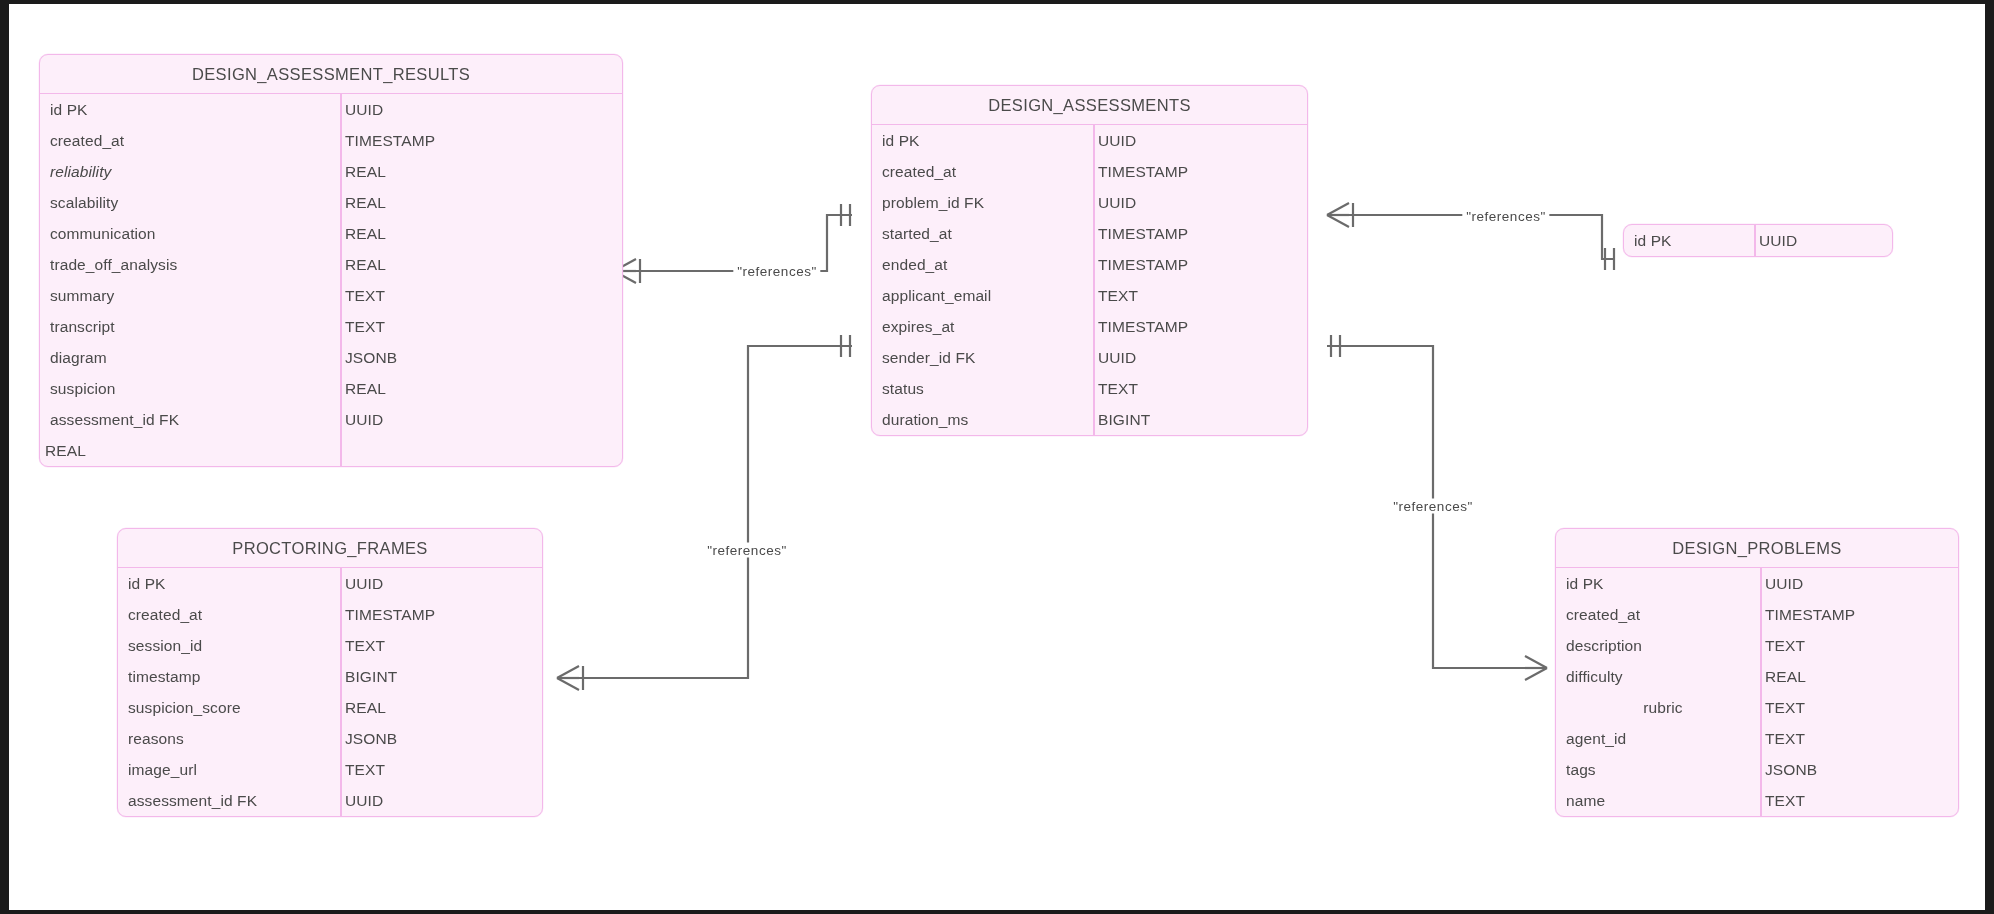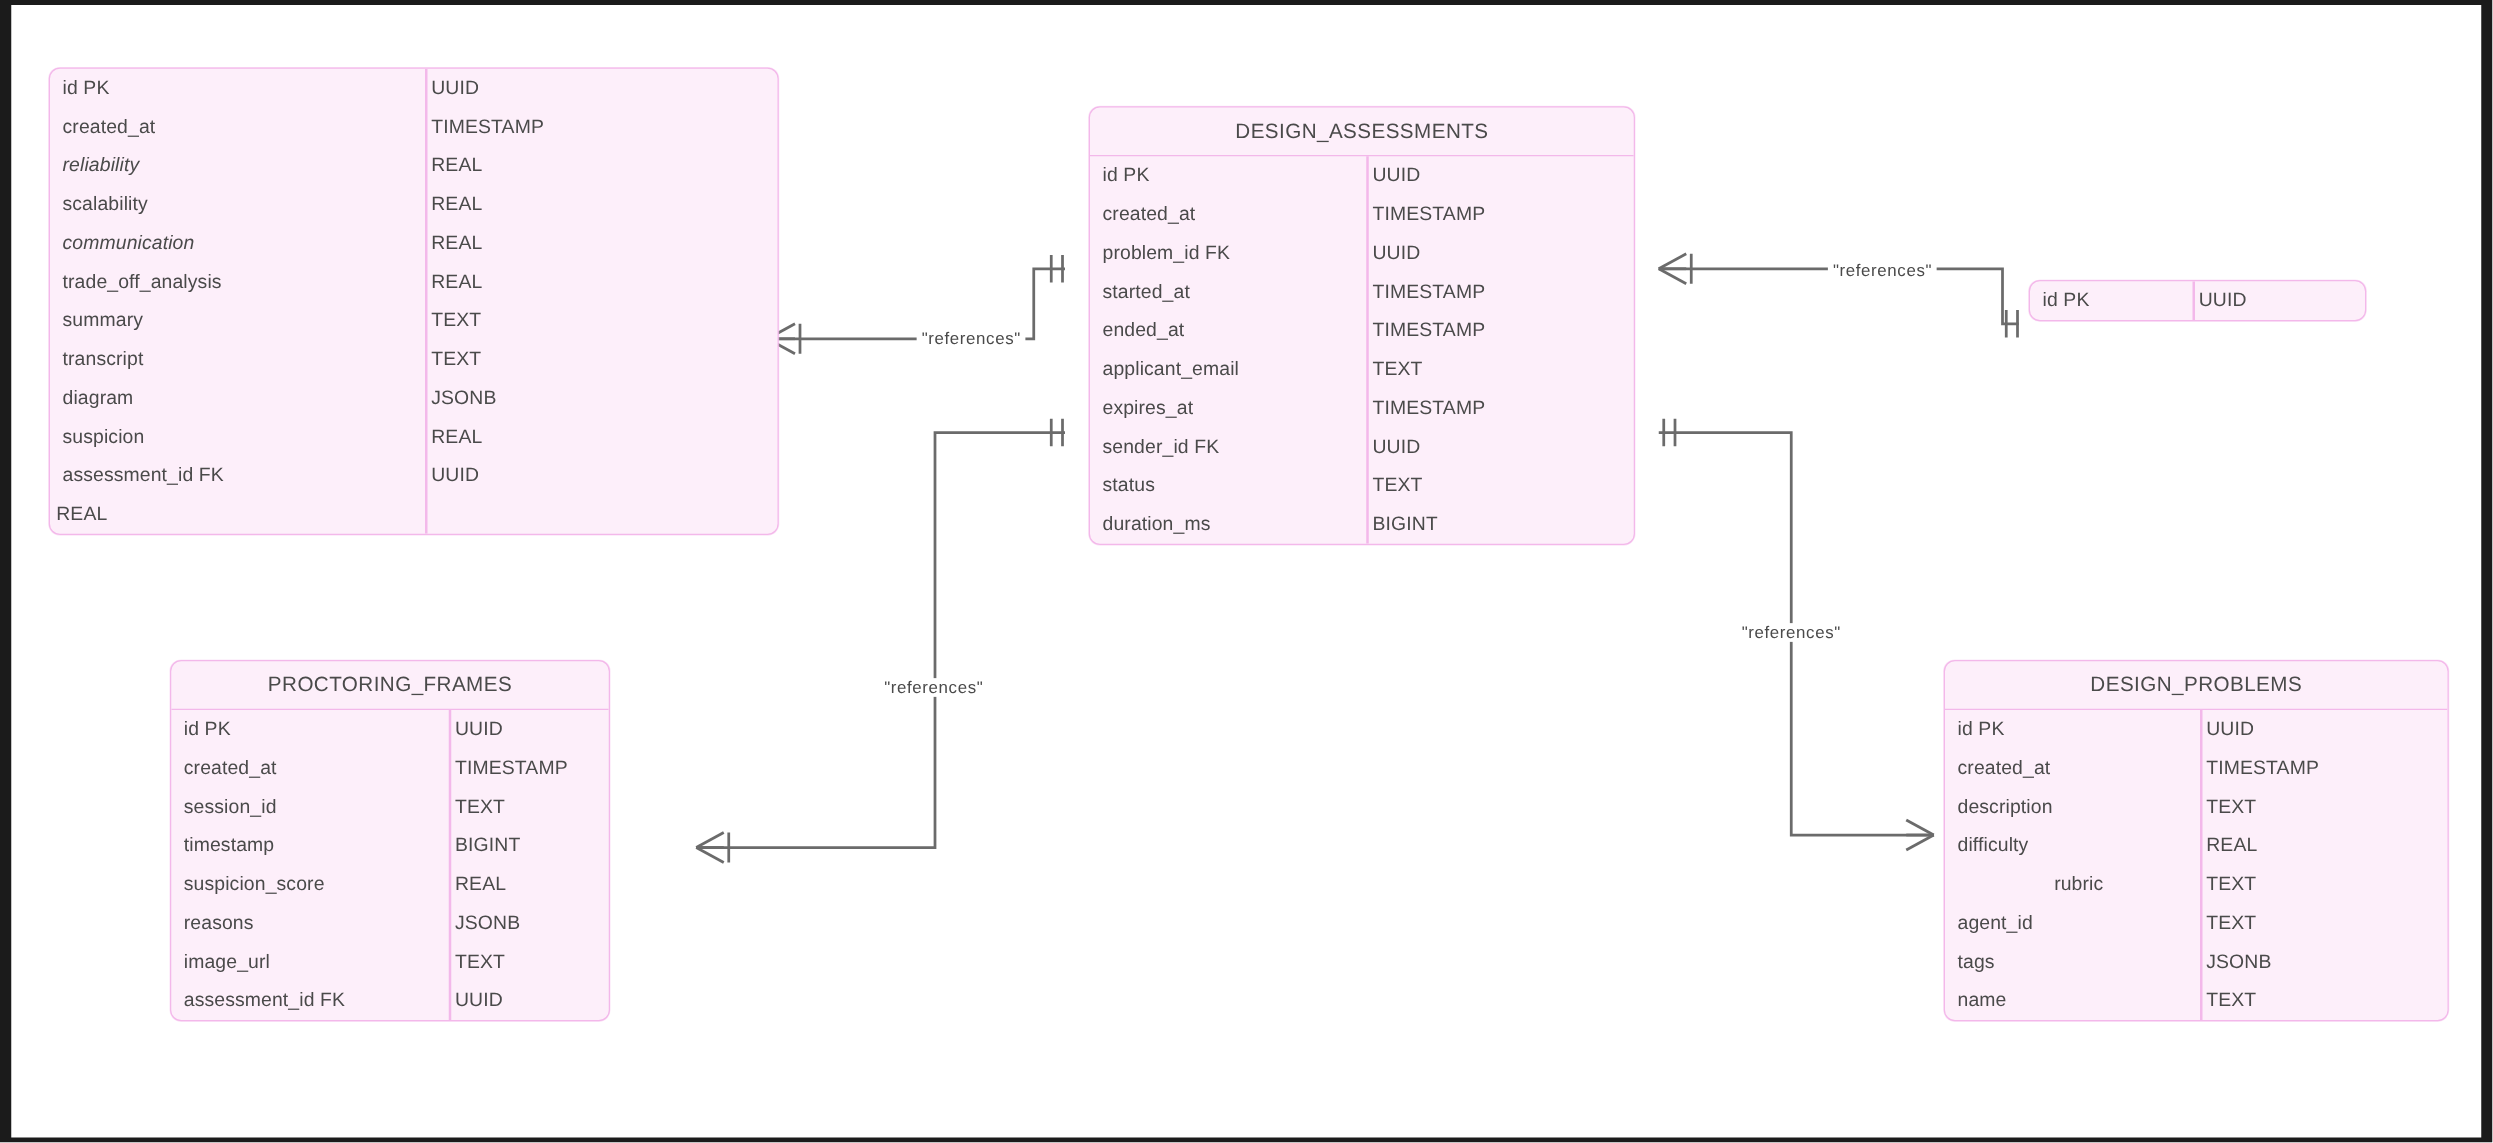--- a/index.html
+++ b/index.html
@@ -140,40 +140,41 @@
           <path d="M 1538 664 L 1516 676"></path>
           <path d="M 1538 664 L 1516 664"></path>
         </g>
       </g>
 
       <g></g>
     </svg>
 
     <div id="entities">
         <div class="entity" style="left: 30px; top: 50px; width: 584px;">
+          <div class="entity-title">DESIGN_ASSESSMENT_RESULTS</div>
           <div class="entity-body">
             <div class="col-divider" style="left: 300px;"></div>
             <div class="attr-row">
               <div class="attr-name" style="width: 300px;">id PK</div>
               <div class="attr-type">UUID</div>
             </div>
             <div class="attr-row">
               <div class="attr-name" style="width: 300px;">created_at</div>
               <div class="attr-type">TIMESTAMP</div>
             </div>
             <div class="attr-row">
               <div class="attr-name" style="width: 300px; font-style: italic;">reliability</div>
               <div class="attr-type">REAL</div>
             </div>
             <div class="attr-row">
               <div class="attr-name" style="width: 300px;">scalability</div>
               <div class="attr-type">REAL</div>
             </div>
             <div class="attr-row">
-              <div class="attr-name" style="width: 300px; font-style: italic;">communication</div>
+              <div class="attr-name" style="width: 300px;">communication</div>
               <div class="attr-type">REAL</div>
             </div>
             <div class="attr-row">
               <div class="attr-name" style="width: 300px;">trade_off_analysis</div>
               <div class="attr-type">REAL</div>
             </div>
             <div class="attr-row">
               <div class="attr-name" style="width: 300px;">summary</div>
               <div class="attr-type">TEXT</div>
             </div>
@@ -246,21 +247,21 @@
         </div>
         <div class="entity" style="left: 1614px; top: 220px; width: 270px;">
           <div class="entity-body">
             <div class="col-divider" style="left: 130px;"></div>
             <div class="attr-row">
               <div class="attr-name" style="width: 130px;">id PK</div>
               <div class="attr-type">UUID</div>
             </div>
           </div>
         </div>
-        <div class="entity" style="left: 108px; top: 524px; width: 352px; margin-left: 19px;">
+        <div class="entity" style="left: 108px; top: 524px; width: 426px;">
           <div class="entity-title">PROCTORING_FRAMES</div>
           <div class="entity-body">
             <div class="col-divider" style="left: 222px;"></div>
             <div class="attr-row">
               <div class="attr-name" style="width: 222px;">id PK</div>
               <div class="attr-type">UUID</div>
             </div>
             <div class="attr-row">
               <div class="attr-name" style="width: 222px;">created_at</div>
               <div class="attr-type">TIMESTAMP</div>

